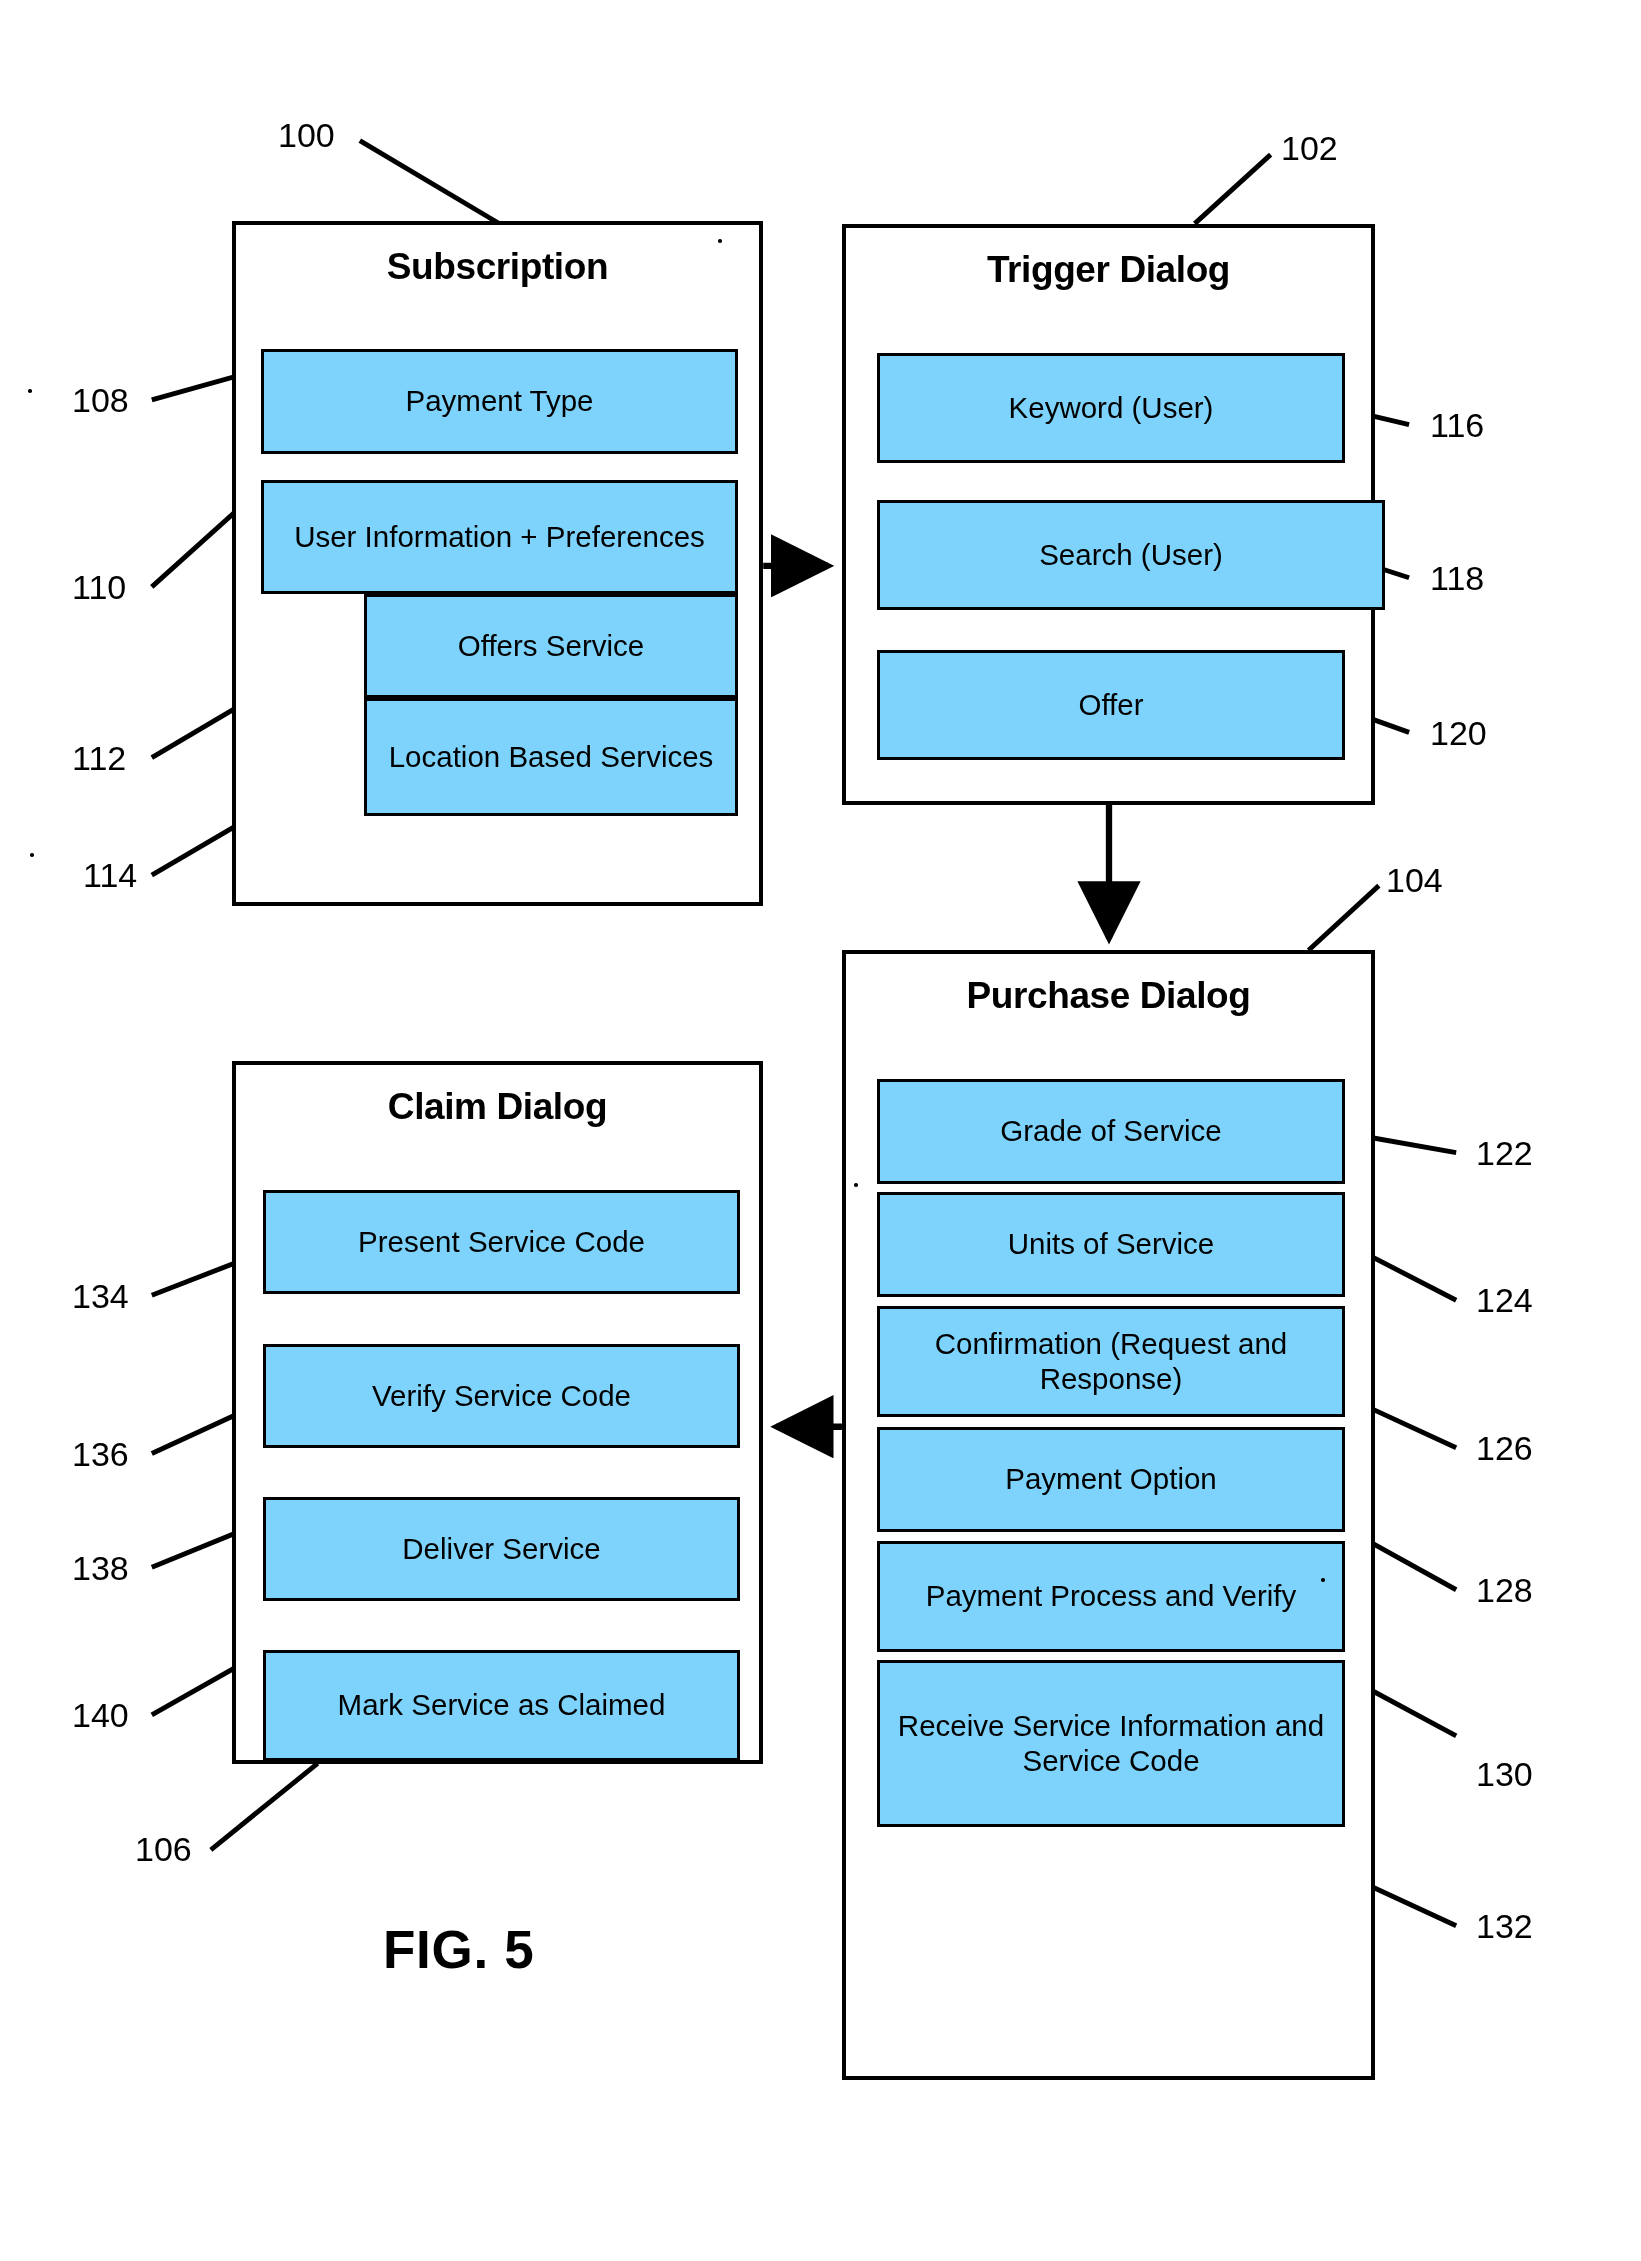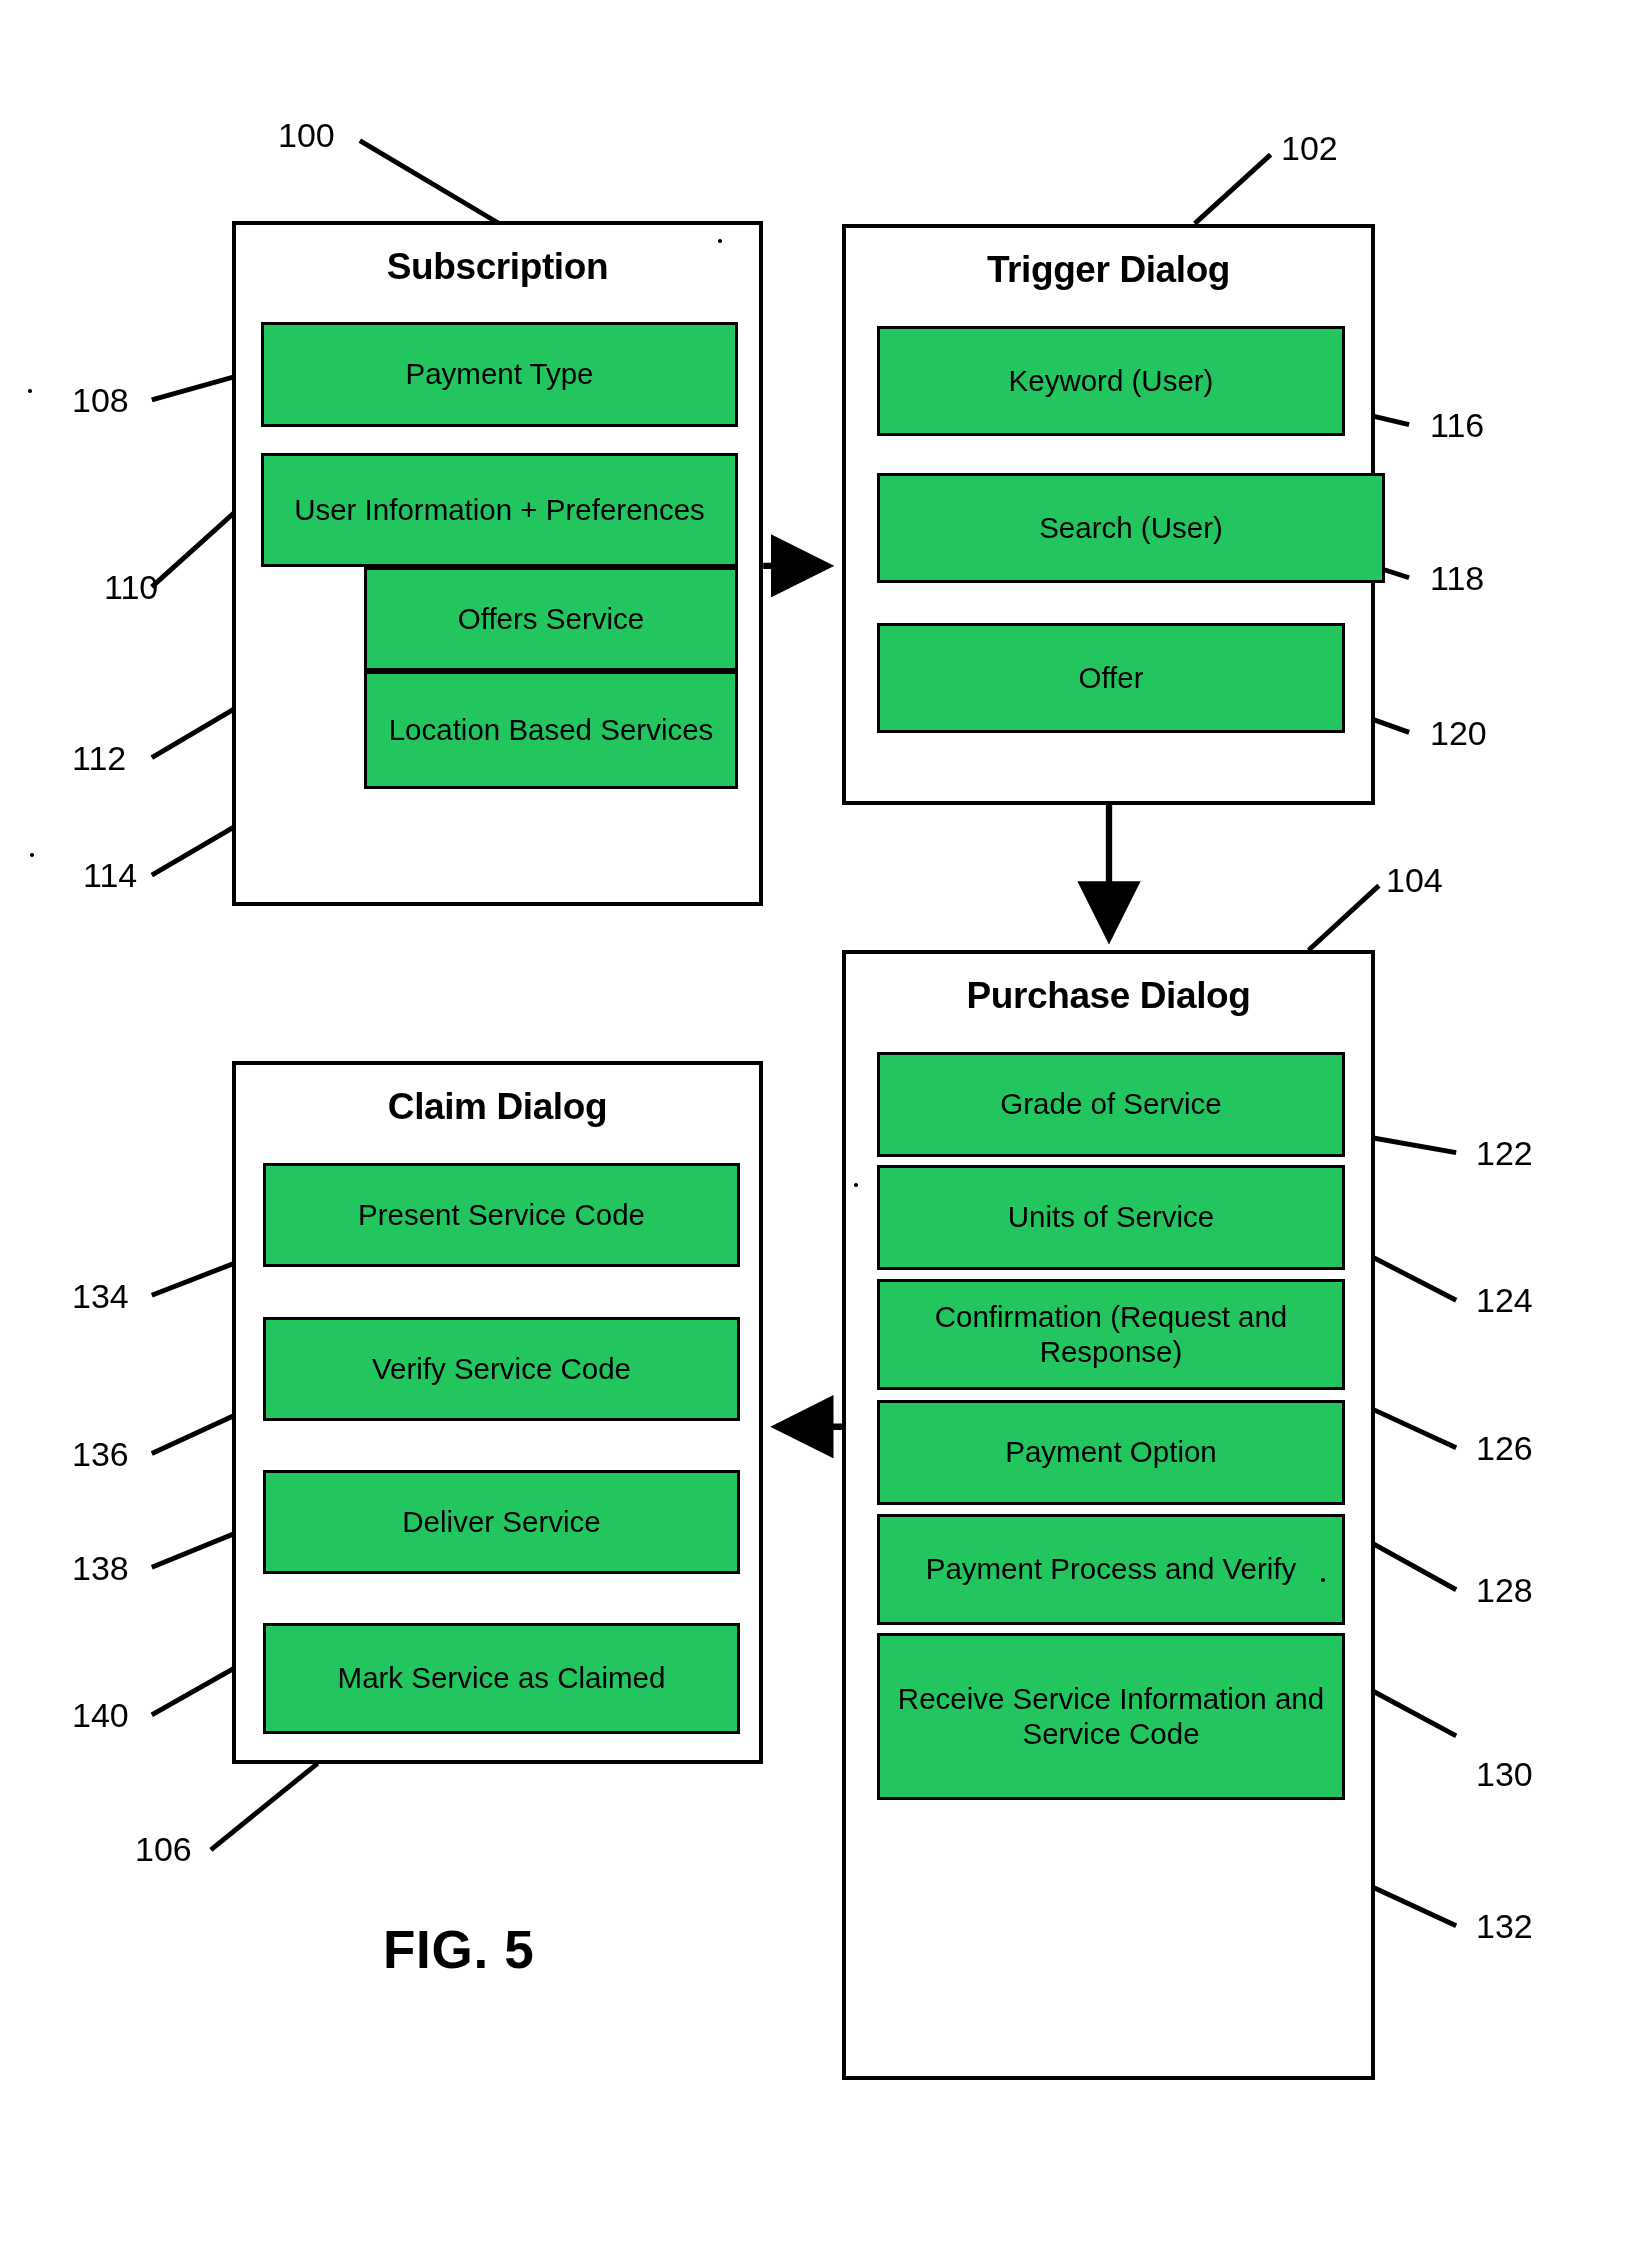--- a/index.html
+++ b/index.html
@@ -31,29 +31,30 @@
     font-weight: bold;
     font-size: 37px;
     letter-spacing: -0.4px;
     line-height: 1;
     white-space: nowrap;
   }
   
   .item {
     position: absolute;
     border: 3.5px solid #000;
-    background: #22c55e;
+    background: #7dd3fc;
     box-sizing: border-box;
     display: flex;
     align-items: center;
     justify-content: center;
     text-align: center;
     font-size: 29.5px;
     line-height: 1.18;
     padding: 0 7px;
+    margin-top: 27px;
   }
   .item span { display: block; }
   
   .ref {
     position: absolute;
     font-size: 34px;
     line-height: 1;
     white-space: nowrap;
   }
   
@@ -213,21 +214,21 @@
       <span>Mark Service as Claimed</span>
     </div>
   </div>
 
   <div class="ref" style="left:278px; top:118px;">100</div>
   <div class="ref" style="left:1281px; top:131px;">102</div>
   <div class="ref" style="left:1386px; top:863px;">104</div>
   <div class="ref" style="left:135px; top:1832px;">106</div>
 
   <div class="ref" style="left:72px; top:383px;">108</div>
-  <div class="ref" style="left:72px; top:570px;margin-left:32px;">110</div>
+  <div class="ref" style="left:72px; top:570px;">110</div>
   <div class="ref" style="left:72px; top:741px;">112</div>
   <div class="ref" style="left:83px; top:858px;">114</div>
 
   <div class="ref" style="left:1430px; top:408px;">116</div>
   <div class="ref" style="left:1430px; top:561px;">118</div>
   <div class="ref" style="left:1430px; top:716px;">120</div>
 
   <div class="ref" style="left:1476px; top:1136px;">122</div>
   <div class="ref" style="left:1476px; top:1283px;">124</div>
   <div class="ref" style="left:1476px; top:1431px;">126</div>

